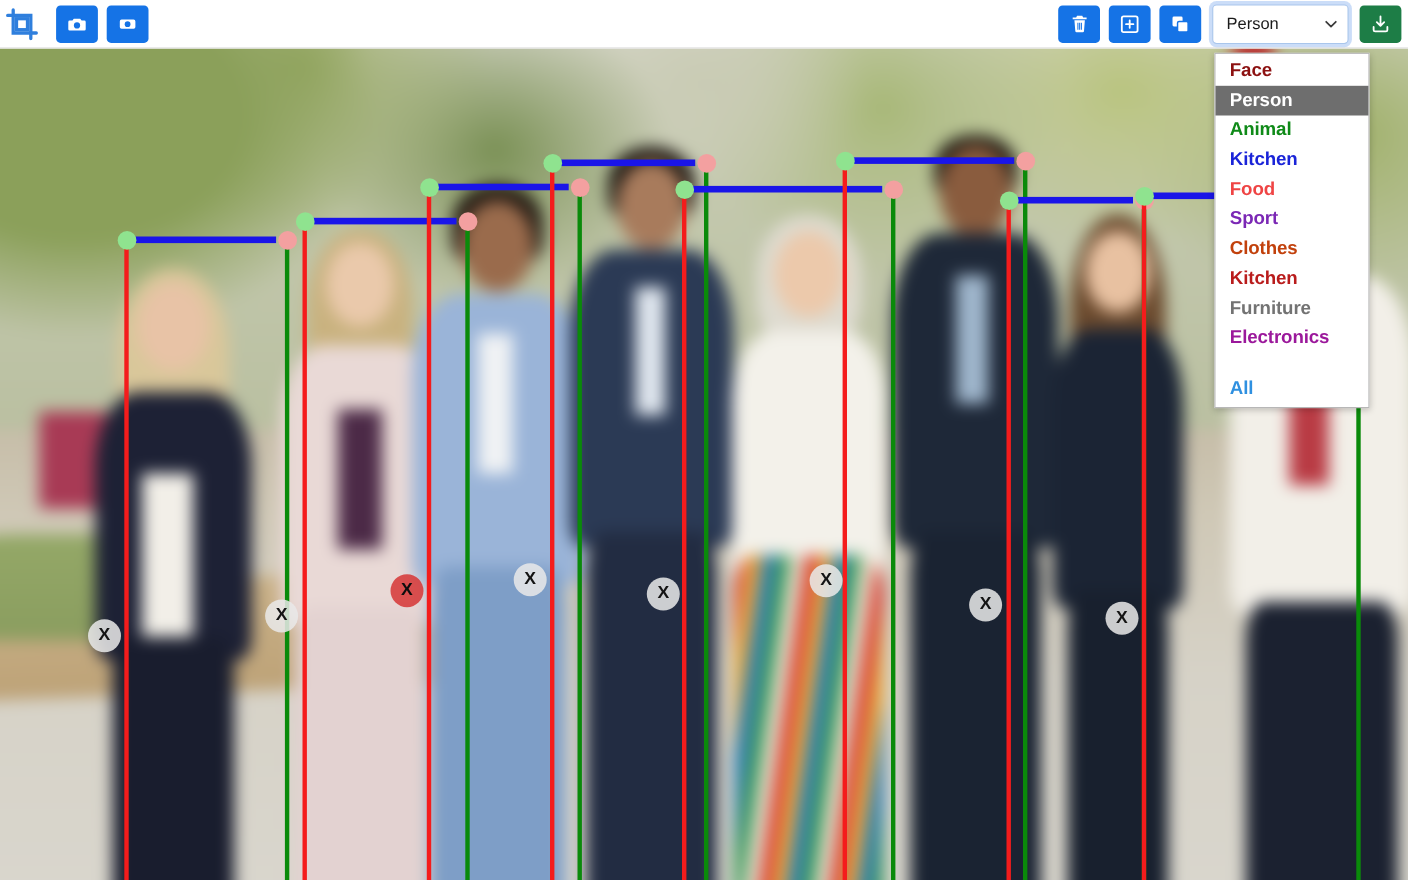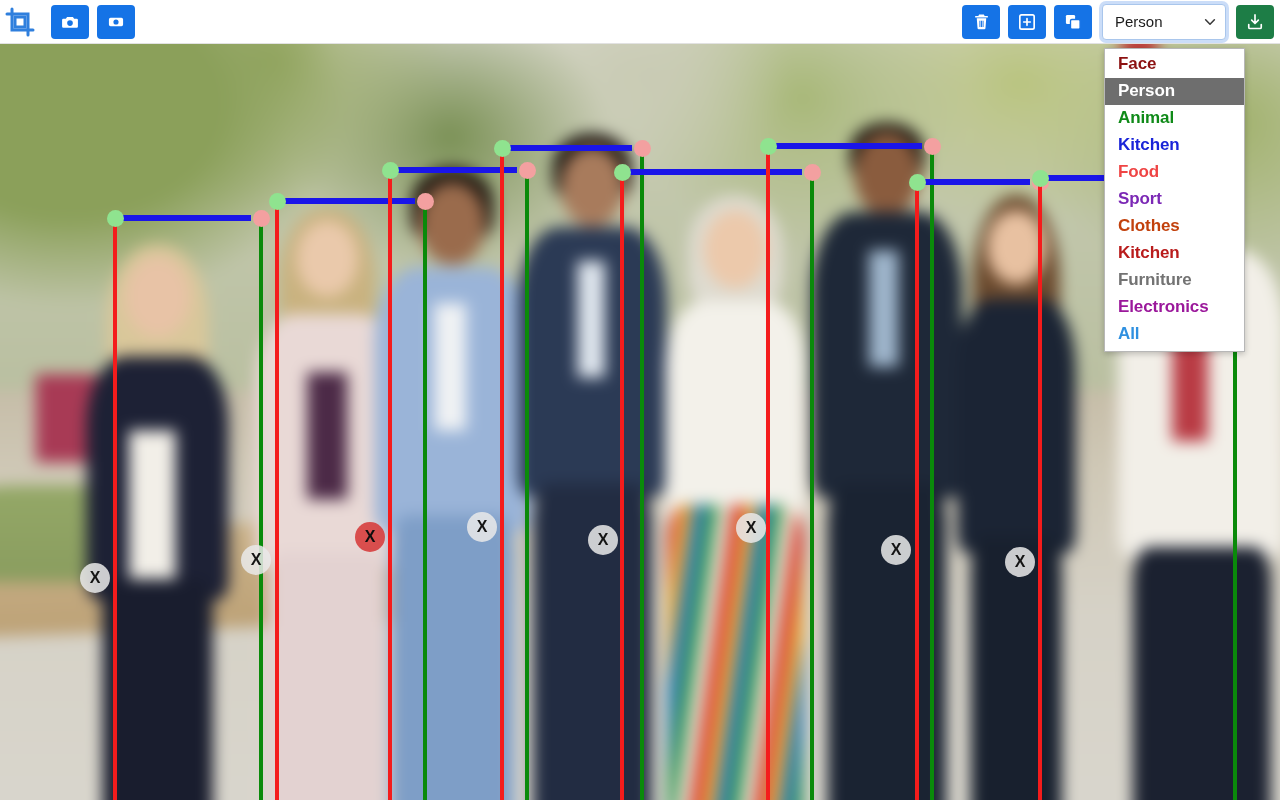--- a/index.html
+++ b/index.html
@@ -323,21 +323,21 @@
         <div class="dd-item" style="color: rgb(140, 17, 17);">Face</div>
         <div class="dd-item selected" style="color: rgb(255, 255, 255);">Person</div>
         <div class="dd-item" style="color: rgb(15, 138, 24);">Animal</div>
         <div class="dd-item" style="color: rgb(26, 36, 216);">Kitchen</div>
         <div class="dd-item" style="color: #ef4444;">Food</div>
         <div class="dd-item" style="color: rgb(123, 40, 181);">Sport</div>
         <div class="dd-item" style="color: #c2410c;">Clothes</div>
         <div class="dd-item" style="color: #b91c1c;">Kitchen</div>
         <div class="dd-item" style="color: #737373;">Furniture</div>
         <div class="dd-item" style="color: rgb(155, 24, 155);">Electronics</div>
-        <div class="dd-item" style="color: rgb(47, 144, 224);">All</div>
+        <div class="dd-item" style="color: rgb(47, 144, 224); margin-top: 19px;">All</div>
       </div>
   </div>
 
   <div class="gap"></div>
 
   <div class="icon-btn green" style="margin-right:6px;">
     <svg width="20" height="20" viewBox="0 0 24 24">
       <path d="M12 3.5v9.5M12 13.8l-4-4M12 13.8l4-4" fill="none" stroke="#ffffff" stroke-width="2" stroke-linecap="round" stroke-linejoin="round"></path>
       <path d="M4.5 15v3.2a1.6 1.6 0 001.6 1.6h11.8a1.6 1.6 0 001.6-1.6V15" fill="none" stroke="#ffffff" stroke-width="2" stroke-linecap="round"></path>
     </svg>

